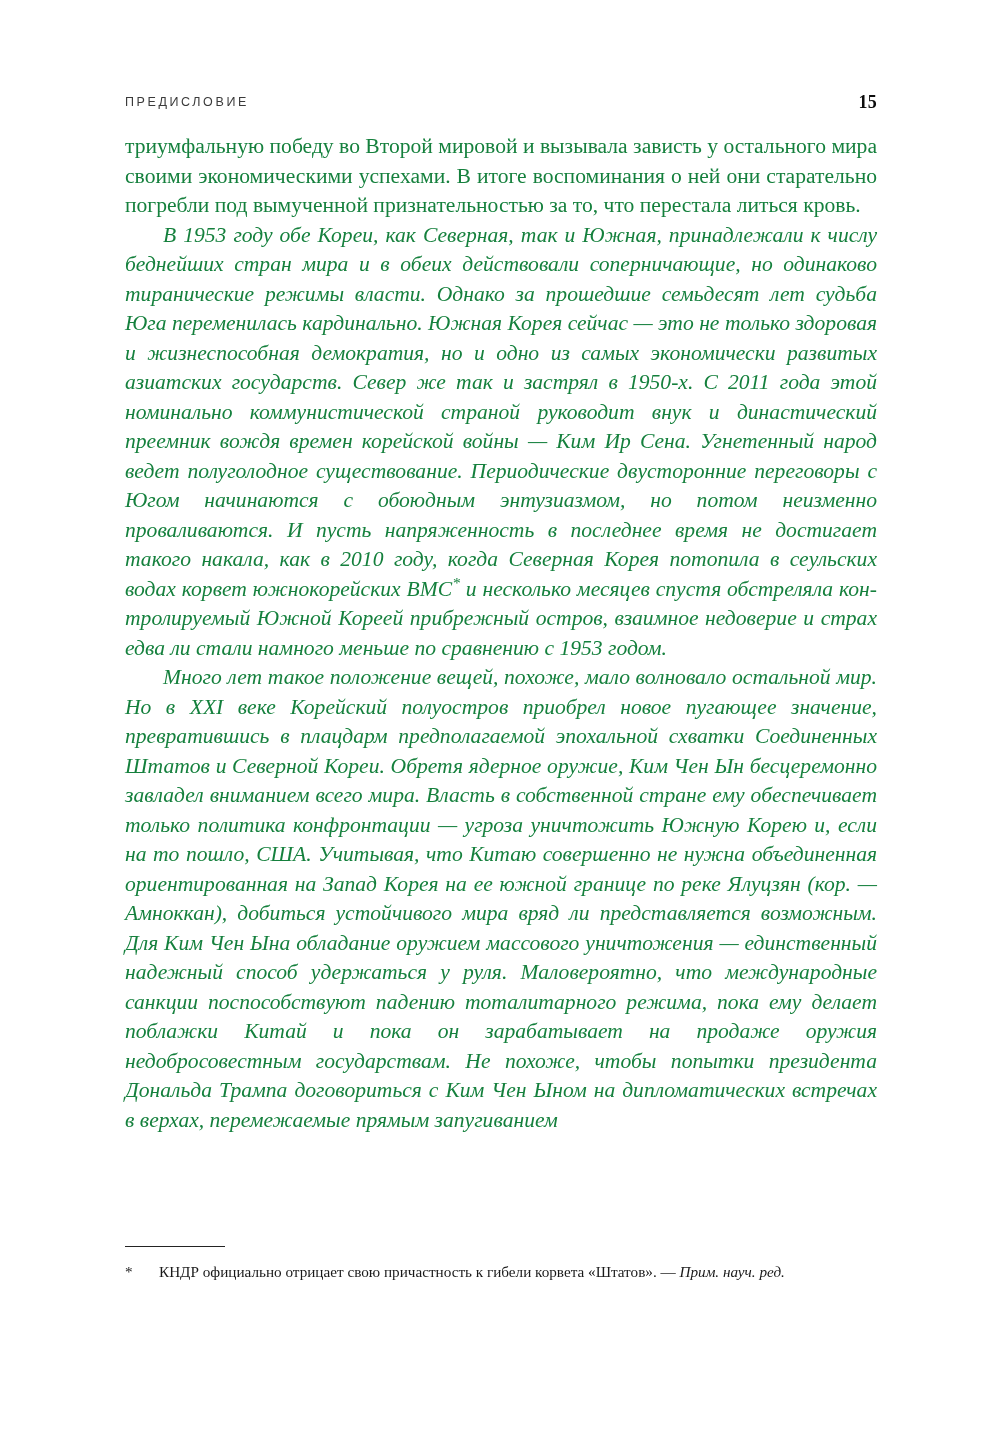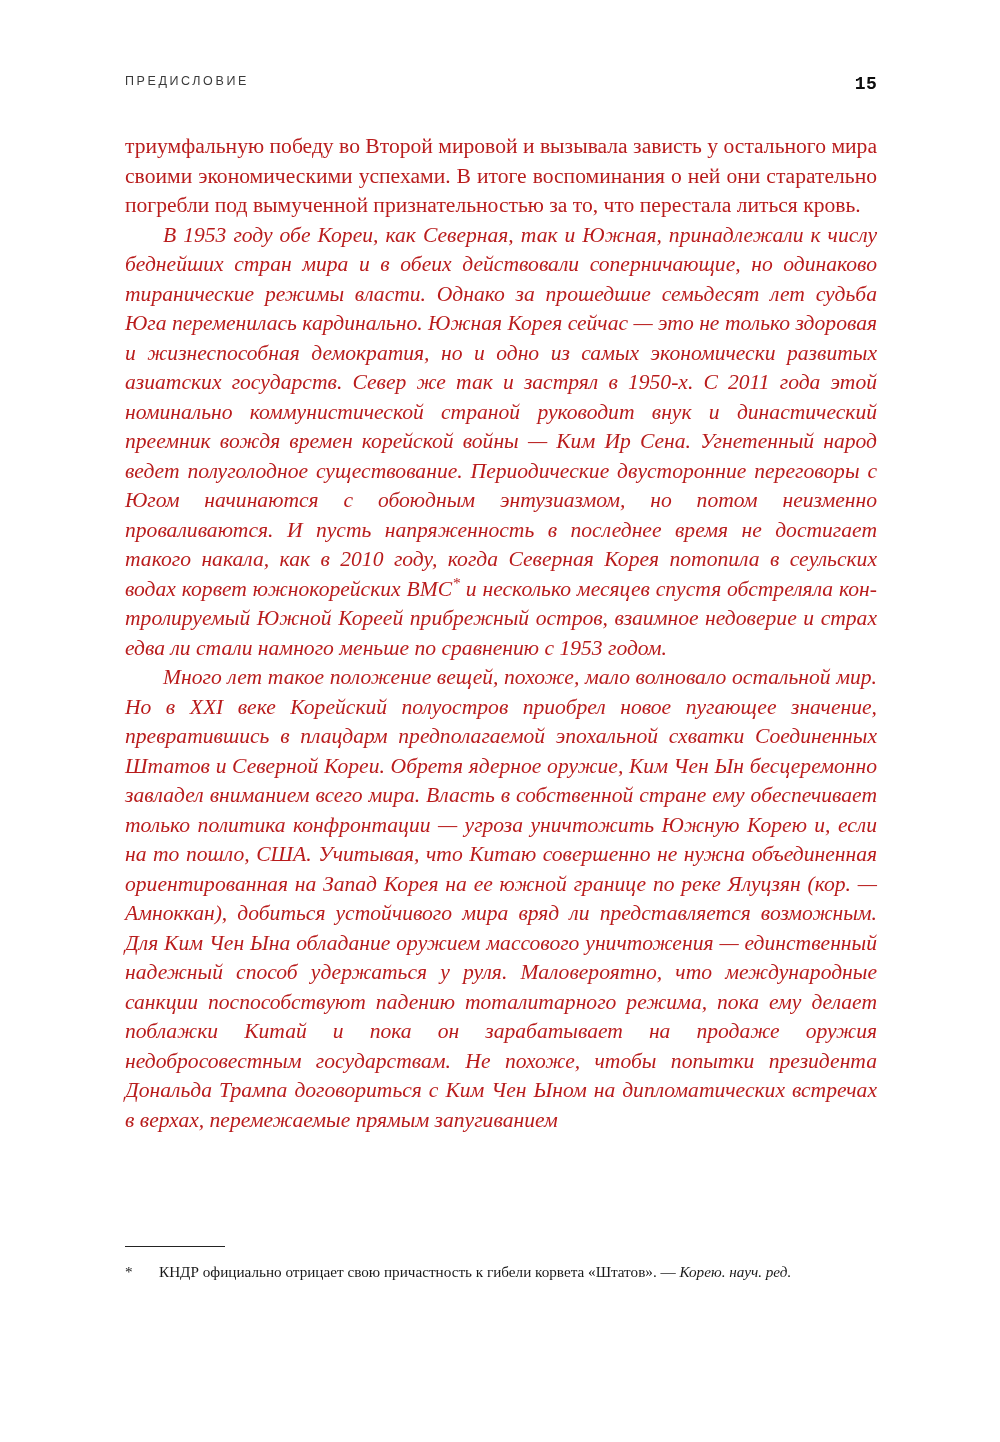--- a/index.html
+++ b/index.html
@@ -14,54 +14,54 @@
     background: #ffffff;
     box-sizing: border-box;
     overflow: hidden;
   }
 
   
   .running-head {
     position: absolute;
     left: 125px;
     right: 123px;
-    top: 74px;
+    top: 90px;
     height: 24px;
     display: flex;
-    align-items: flex-start;
+    align-items: center;
     justify-content: space-between;
   }
   .running-head-title {
     font-family: "Liberation Sans", sans-serif;
     font-size: 12.5px;
     letter-spacing: 2.6px;
     color: #3a3a3a;
     text-transform: uppercase;
     white-space: nowrap;
   }
   .folio {
-    font-family: Liberation Mono, monospace;
+    font-family: Liberation Serif, serif;
     font-size: 18px;
     font-weight: 700;
     color: #0d0d0d;
     letter-spacing: 0.3px;
   }
 
   
   .textblock {
     position: absolute;
     left: 125px;
     top: 132px;
     width: 752px;
   }
   .para {
     font-family: "Liberation Serif", "DejaVu Serif", serif;
     font-size: 21.6px;
     line-height: 29.5px;
-    color: #b91c1c;
+    color: #15803d;
     text-align: justify;
     text-justify: inter-word;
     margin: 0;
     hyphens: manual;
     -webkit-hyphens: manual;
   }
   .para.indent {
     text-indent: 38px;
   }
   .para + .para {
@@ -126,17 +126,17 @@
 
     <p class="para indent"><span>В 1953 году обе Кореи, как Северная, так и Южная, принадлежали к числу беднейших стран мира и в обеих действовали соперничающие, но одинаково тиранические режимы власти. Однако за прошедшие семь­десят лет судьба Юга переменилась кардинально. Южная Корея сей­час — это не только здоровая и жизнеспособная демократия, но и одно из самых экономически развитых азиатских государств. Север же так и застрял в 1950-х. С 2011 года этой номинально коммунистической стра­ной руководит внук и династический преемник вождя времен корейской войны — Ким Ир Сена. Угнетенный народ ведет полуголодное суще­ствование. Периодические двусторонние переговоры с Югом начина­ются с обоюдным энтузиазмом, но потом неизменно проваливаются. И пусть напряженность в последнее время не достигает такого накала, как в 2010 году, когда Северная Корея потопила в сеульских водах кор­вет южнокорейских ВМС</span><sup class="fnmark">*</sup><span> и несколько месяцев спустя обстреляла кон­тролируемый Южной Кореей прибрежный остров, взаимное недоверие и страх едва ли стали намного меньше по сравнению с 1953 годом.</span></p>
 
     <p class="para indent">Много лет такое положение вещей, похоже, мало волновало осталь­ной мир. Но в XXI веке Корейский полуостров приобрел новое пугаю­щее значение, превратившись в плацдарм предполагаемой эпохальной схватки Соединенных Штатов и Северной Кореи. Обретя ядерное ору­жие, Ким Чен Ын бесцеремонно завладел вниманием всего мира. Власть в собственной стране ему обеспечивает только политика конфронта­ции — угроза уничтожить Южную Корею и, если на то пошло, США. Учитывая, что Китаю совершенно не нужна объединенная ориентирован­ная на Запад Корея на ее южной границе по реке Ялуцзян (кор. — Амнок­кан), добиться устойчивого мира вряд ли представляется возможным. Для Ким Чен Ына обладание оружием массового уничтожения — един­ственный надежный способ удержаться у руля. Маловероятно, что ме­ждународные санкции поспособствуют падению тоталитарного режима, пока ему делает поблажки Китай и пока он зарабатывает на продаже оружия недобросовестным государствам. Не похоже, чтобы попытки президента Дональда Трампа договориться с Ким Чен Ыном на дипло­матических встречах в верхах, перемежаемые прямым запугиванием</p>
 
   </div>
 
   <div class="footnote-area">
     <div class="footnote-rule"></div>
     <div class="footnote">
-      <span class="footnote-marker">*</span><span>КНДР официально отрицает свою причастность к гибели корвета «Штатов». — </span><span class="footnote-source">Корею. науч. ред.</span>
+      <span class="footnote-marker">*</span><span>КНДР официально отрицает свою причастность к гибели корвета «Штатов». — </span><span class="footnote-source">Прим. науч. ред.</span>
     </div>
   </div>
 
 </div>
 
 </body></html>

